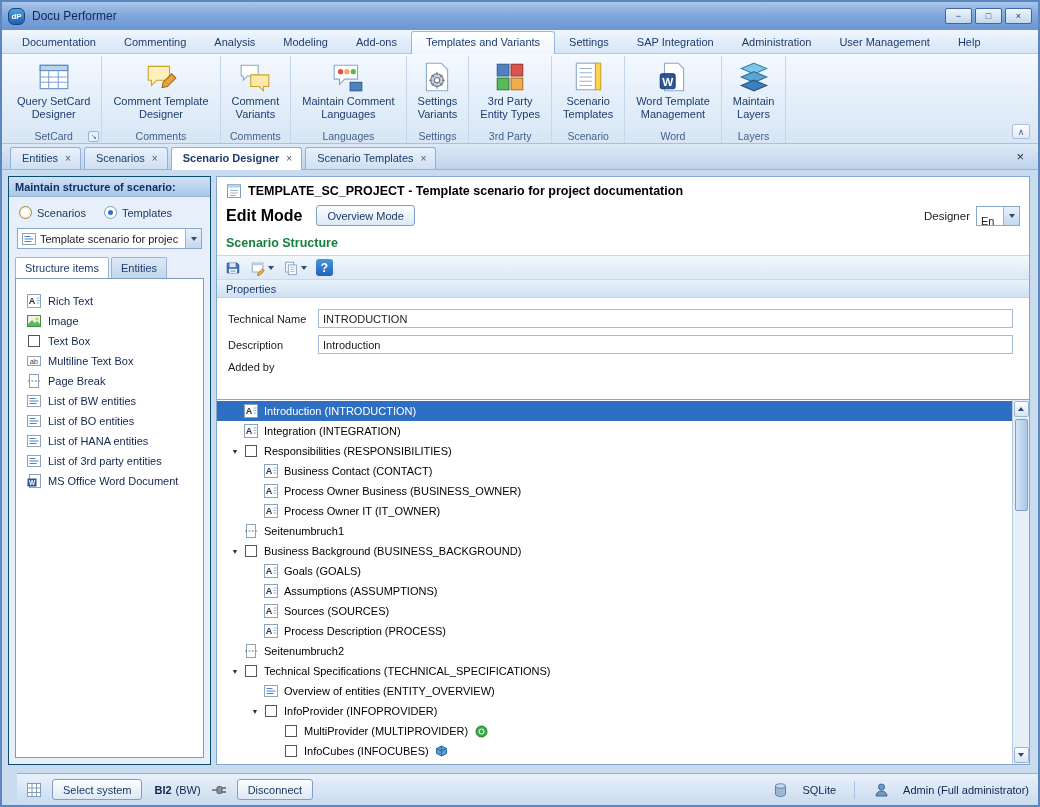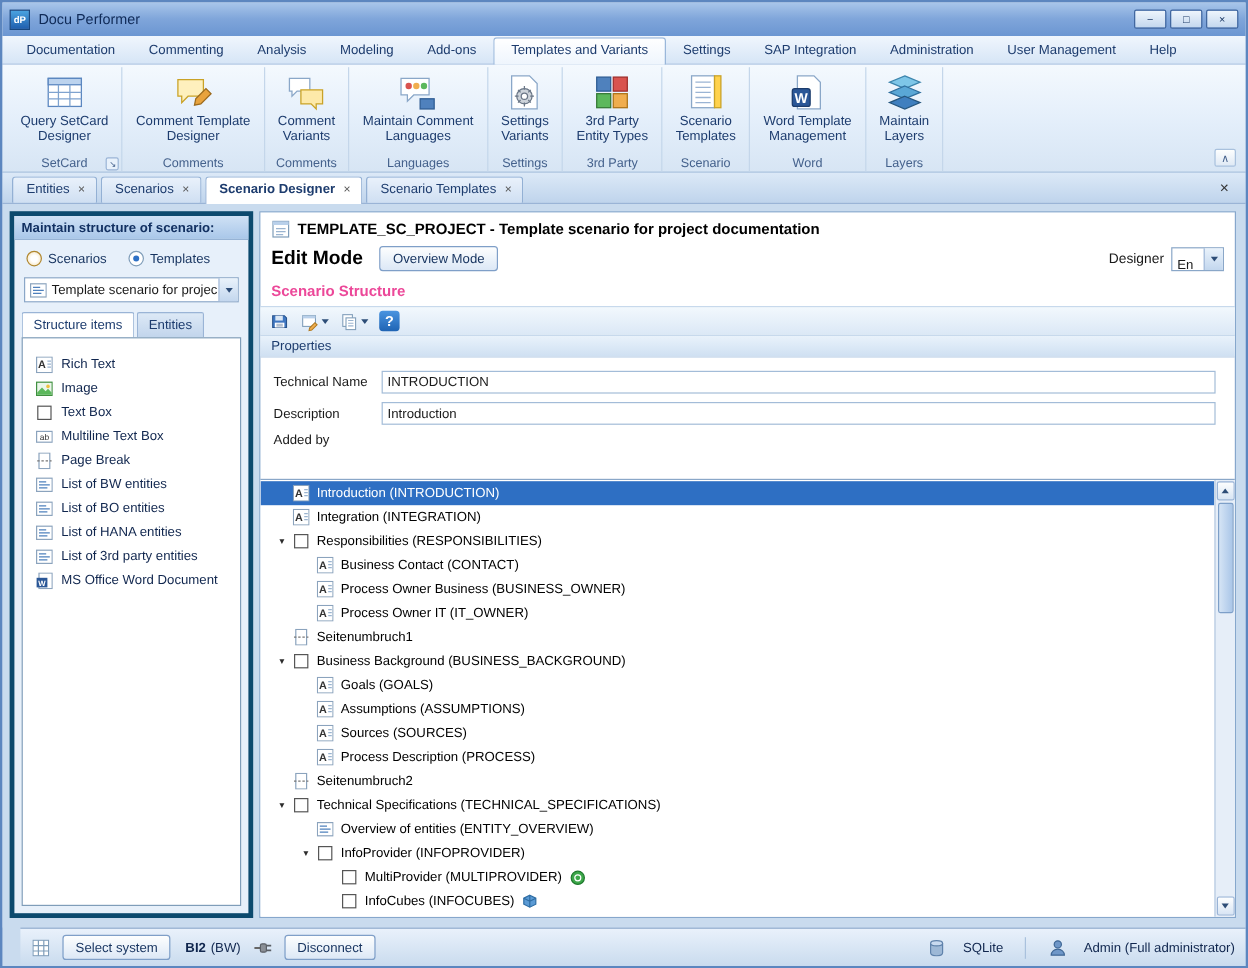--- a/index.html
+++ b/index.html
@@ -6,21 +6,21 @@
   html, body { width: 1040px; height: 807px; overflow: hidden; }
   body { font-family: "Liberation Sans", sans-serif; font-size: 11px; color: #1a1a1a; }
 
   #win { position: relative; width: 1040px; height: 807px; background: #c9dbee;
          border: 2px solid #5c86bf; overflow: hidden; }
 
   
   .titlebar { position: absolute; left: 0; right: 0; top: 0; height: 28px;
     background: linear-gradient(#a9c6ea, #7fa5da 50%, #6b96d2);
     display: flex; align-items: center; padding: 0 6px; }
-  .app-icon { width: 17px; height: 17px; border-radius: 0;
+  .app-icon { width: 17px; height: 17px; border-radius: 6px;
     background: linear-gradient(#4aa3e0, #1f5fae); color: #fff; font-size: 8px; font-weight: bold;
     display: flex; align-items: center; justify-content: center; border: 1px solid #17477f; }
   .title-text { margin-left: 7px; font-size: 12px; color: #0f2a57; }
   .win-controls { margin-left: auto; display: flex; }
   .win-btn { width: 27px; height: 16px; border: 1px solid #41679f; border-radius: 2px;
     background: linear-gradient(#eef5fc, #c3d7ee); color: #1d3a66; font-size: 9px;
     display: flex; align-items: center; justify-content: center; margin-left: 3px; }
 
   
   .menubar { position: absolute; left: 0; right: 0; top: 28px; height: 24px;
@@ -60,21 +60,21 @@
     white-space: nowrap; }
   .dtab.active { background: #fff; font-weight: bold; margin-bottom: -1px; padding-bottom: 6px; }
   .dtab-close { font-size: 10px; color: #555; font-weight: normal; }
   .bar-close { margin-left: auto; align-self: center; font-size: 13px; color: #333; padding: 0 6px 3px; }
 
   
   .workspace { position: absolute; left: 0; right: 0; top: 168px; bottom: 32px; background: #c9dbee; }
 
   
   .sidebar { position: absolute; left: 6px; top: 6px; width: 203px; bottom: 8px;
-    background: #e7f0fa; border: 4px solid #0c4a6e; display: flex; flex-direction: column; }
+    background: #e7f0fa; border: 1px solid #0c4a6e; display: flex; flex-direction: column; }
   .sb-header { height: 20px; background: linear-gradient(#cfe1f5, #a9c7e9);
     border-bottom: 1px solid #96b3d5; font-weight: bold; color: #123061;
     display: flex; align-items: center; padding: 0 6px; }
   .sb-radios { display: flex; align-items: center; gap: 18px; padding: 9px 10px 7px; }
   .radio { display: flex; align-items: center; gap: 5px; color: #16335f; }
   .rdot { width: 13px; height: 13px; border-radius: 50%; background: radial-gradient(#ffffff 35%, #f3dcae);
     border: 1px solid #b0872f; position: relative; }
   .rdot.sel { background: #fff; border: 1px solid #7f9db9; }
   .rdot.sel::after { content: ""; position: absolute; left: 3px; top: 3px; width: 5px; height: 5px;
     border-radius: 50%; background: #2f71c6; }
@@ -105,21 +105,21 @@
   .mtitle { font-size: 12.5px; font-weight: bold; color: #000; }
   .mode-row { display: flex; align-items: center; padding: 4px 9px 2px; }
   .mode-label { font-size: 16px; font-weight: bold; color: #000; }
   .btn { height: 21px; padding: 0 10px; border: 1px solid #7f9fc8; border-radius: 3px;
     background: linear-gradient(#fdfefe, #dce8f6); color: #16335f; font-size: 11px;
     display: inline-flex; align-items: center; }
   .overview-btn { margin-left: 14px; }
   .lang-wrap { margin-left: auto; display: flex; align-items: center; gap: 6px; }
   .lang-label { font-size: 11.5px; color: #1a1a1a; }
   .lang-combo { width: 44px; height: 20px; }
-  .msection { font-size: 12.5px; font-weight: bold; color: #ec4899; padding: 8px 9px 5px; }
+  .msection { font-size: 12.5px; font-weight: bold; color: #15803d; padding: 8px 9px 5px; }
   .mtoolbar { height: 25px; background: linear-gradient(#f2f8fd, #dbe8f6);
     border-top: 1px solid #c7d9ec; border-bottom: 1px solid #c7d9ec;
     display: flex; align-items: center; padding: 0 5px; gap: 3px; }
   .tbtn { height: 21px; padding: 0 3px; display: flex; align-items: center; border-radius: 2px; }
   .tcaret { margin-left: 2px; }
   .help-ic { width: 17px; height: 17px; border-radius: 3px; background: linear-gradient(#4a94e0,#1f64b4);
     color: #fff; font-weight: bold; font-size: 12px; display: flex; align-items: center; justify-content: center; }
   .props-bar { height: 18px; background: linear-gradient(#e9f2fb, #cfe0f2); border-bottom: 1px solid #bed2e8;
     color: #1d3c6e; display: flex; align-items: center; padding: 0 9px; }
   .form { padding: 11px 16px 26px 11px; }

